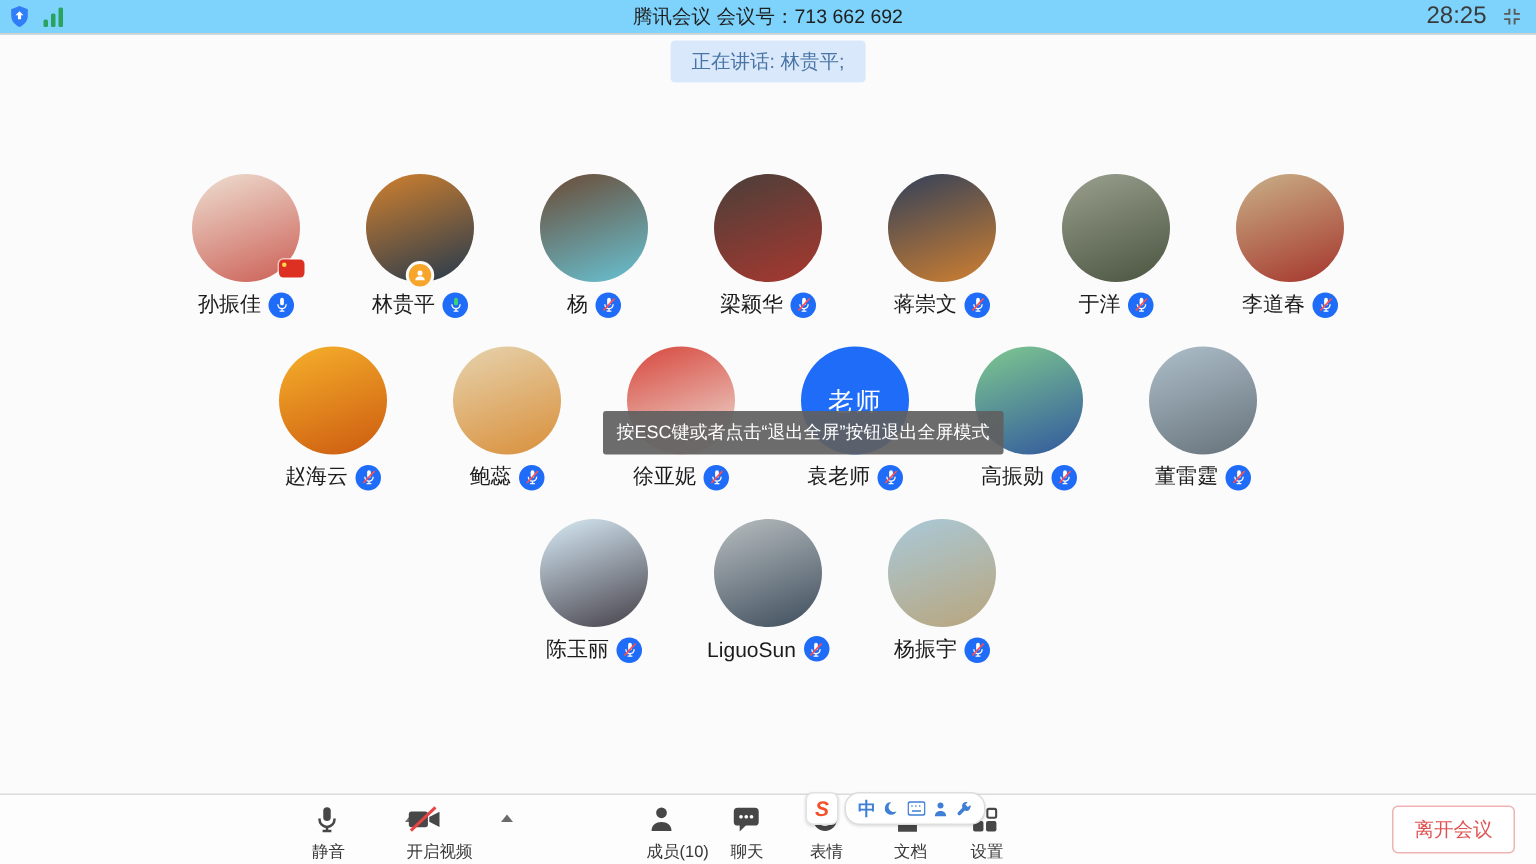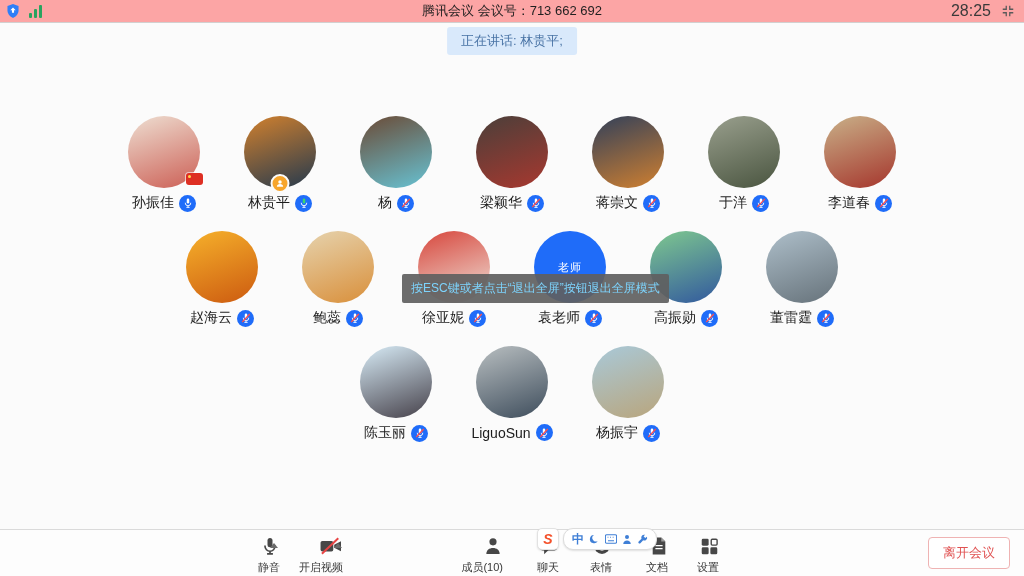--- a/index.html
+++ b/index.html
@@ -3,56 +3,56 @@
 <meta charset="utf-8">
 <style>
   html,body{margin:0;padding:0}
   body{
     width:1024px;height:576px;position:relative;overflow:hidden;
     background:#fbfbfb;
     font-family:"Liberation Sans","DejaVu Sans",sans-serif;
     -webkit-font-smoothing:antialiased;
   }
   
-  .topbar{position:absolute;top:0;left:0;right:0;height:22px;background:#fca5a5;border-bottom:1px solid #d2d0d0;z-index:20}
+  .topbar{position:absolute;top:0;left:0;right:0;height:22px;background:#7dd3fc;border-bottom:1px solid #d2d0d0;z-index:20}
   .tb-left{position:absolute;left:6px;top:0;height:22px;display:flex;align-items:center;gap:9px}
   .tb-title{position:absolute;left:0;right:0;top:0;height:22px;line-height:22px;text-align:center;font-size:13px;color:#1f1f1f}
   .tb-right{position:absolute;right:9px;top:0;height:22px;display:flex;align-items:center;gap:10px}
   .tb-timer{font-size:16px;color:#3a3a3a}
   .signal{display:flex;align-items:flex-end;gap:2px;height:13px}
   .signal i{display:block;width:3px;background:#2aa35f;border-radius:1px}
   .signal i:nth-child(1){height:5px}.signal i:nth-child(2){height:9px}.signal i:nth-child(3){height:13px}
   
   .banner{position:absolute;top:27px;left:50%;transform:translateX(-50%);
     background:#d9e9fb;color:#4a74a6;font-size:13px;padding:5px 14px;border-radius:3px;z-index:5;white-space:nowrap}
   
   .p-row{position:absolute;left:0;right:0;display:flex;justify-content:center}
   .row0{top:116px}.row1{top:231px}.row2{top:346px}
   .tile{width:116px;display:flex;flex-direction:column;align-items:center}
   .avatar{width:72px;height:72px;border-radius:50%;position:relative;
     display:flex;align-items:center;justify-content:center;
-    color:#fff;font-size:11px;letter-spacing:1px}
+    color:#fff;font-size:17px;letter-spacing:1px}
   .nameline{margin-top:6px;display:flex;align-items:center;gap:5px}
   .pname{font-size:14px;color:#1c1c1c;white-space:nowrap}
   .mic{width:17px;height:17px;border-radius:50%;background:#1f6cf9;flex:0 0 auto;
     display:flex;align-items:center;justify-content:center}
   .mic svg{width:12px;height:12px;display:block}
   .mic .slash{display:none}
   .mic.muted .slash{display:block}
   .mic.speaking .mic-rect{fill:#3ad66e}
   .badge-flag{position:absolute;right:-3px;bottom:3px;width:17px;height:12px;background:#de2f23;border-radius:3px;box-shadow:0 0 0 1px rgba(255,255,255,.6)}
   .badge-flag::after{content:"";position:absolute;left:2px;top:2px;width:3px;height:3px;border-radius:50%;background:#ffd84d}
   .badge-host{position:absolute;left:50%;transform:translateX(-50%);bottom:-5px;width:15px;height:15px;background:#f7a52b;border-radius:50%;border:2px solid #fbfbfb;display:flex;align-items:center;justify-content:center}
   .badge-host svg{width:9px;height:9px;display:block}
   
   .tooltip{position:absolute;left:402px;top:274px;z-index:10;
-    background:rgba(95,95,95,.92);color:#7dd3fc;font-size:12px;padding:6px 9px;border-radius:2px;white-space:nowrap}
+    background:rgba(95,95,95,.92);color:#ffffff;font-size:12px;padding:6px 9px;border-radius:2px;white-space:nowrap}
   
   .toolbar{position:absolute;left:0;right:0;bottom:0;height:46px;background:#fdfdfd;border-top:1px solid #dadada;z-index:15}
-  .titem{position:absolute;top:5px;width:72px;margin-left:-36px;display:flex;flex-direction:column;align-items:flex-end;cursor:pointer}
+  .titem{position:absolute;top:5px;width:72px;margin-left:-36px;display:flex;flex-direction:column;align-items:flex-start;cursor:pointer}
   .ticon{height:22px;display:flex;align-items:center;justify-content:center}
   .ticon svg{display:block}
   .tlabel{font-size:11px;color:#383838;margin-top:3px;white-space:nowrap}
   .caret{position:absolute;width:0;height:0;border-left:4px solid transparent;border-right:4px solid transparent;border-bottom:5px solid #6b6b6b;top:13px;cursor:pointer}
   .leave-btn{position:absolute;right:14px;top:7px;padding:6px 14px;background:#fff;
     border:1px solid #efb3b3;border-radius:4px;color:#e05252;font-size:13px;cursor:pointer;font-family:inherit}
   
   .ime{position:absolute;left:537px;top:-2px;height:22px;display:flex;align-items:center;gap:4px;z-index:30}
   .sogou{width:20px;height:20px;background:#fff;border:1px solid #e2e2e2;border-radius:5px;
     color:#f4512b;font-weight:bold;font-style:italic;font-size:14px;display:flex;align-items:center;justify-content:center;box-shadow:0 1px 2px rgba(0,0,0,.12)}

